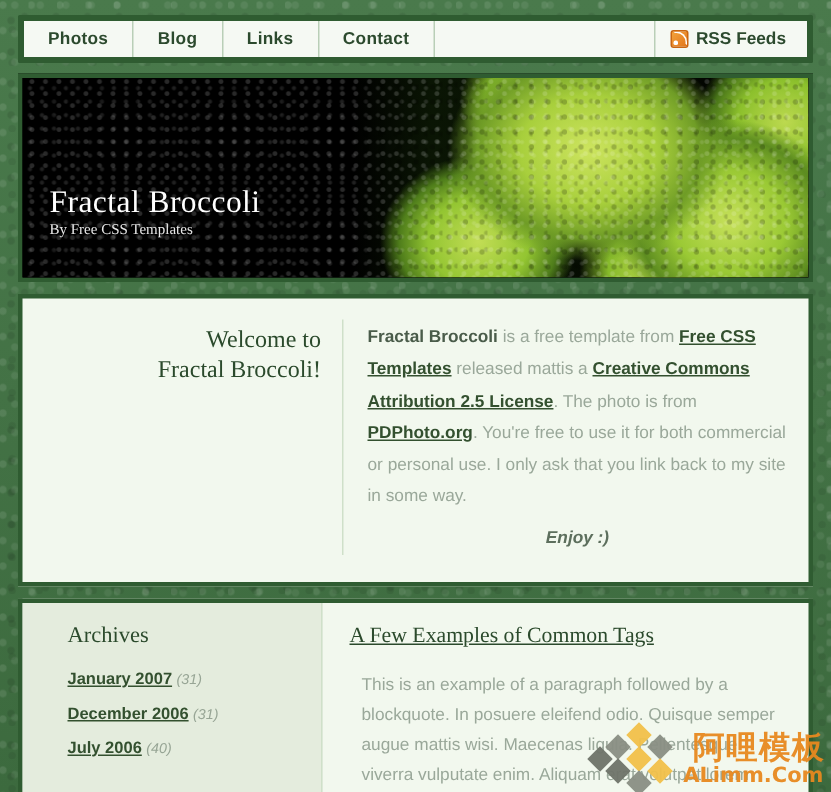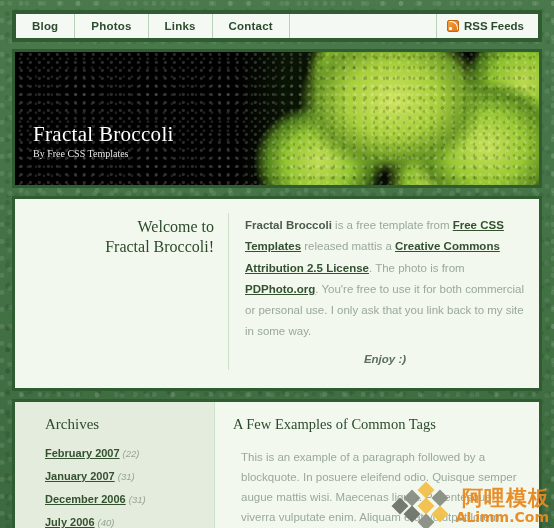--- a/index.html
+++ b/index.html
@@ -257,20 +257,21 @@
     flex: 1;
     padding: 14px 16px 0 18px;
     position: relative;
   }
   .content h2 {
     font-family: "Liberation Serif", "DejaVu Serif", serif;
     font-size: 14.5px;
     font-weight: normal;
     color: #2b4a2c;
     margin: 0 0 14px 0;
+    text-decoration: underline;
   }
   .content p {
     margin: 0 0 12px 0;
     font-size: 11.5px;
     line-height: 1.75;
     color: #9aa89a;
     padding-left: 8px;
   }
 
   
@@ -316,24 +317,24 @@
     transform: rotate(45deg);
   }
 </style>
 </head>
 <body>
 
 <div class="page">
 
   <div class="nav">
     <div class="nav-item">
+      <span>Photos</span>
+    </div>
+    <div class="nav-item">
       <span>Blog</span>
-    </div>
-    <div class="nav-item">
-      <span>Photos</span>
     </div>
     <div class="nav-item">
       <span>Links</span>
     </div>
     <div class="nav-item">
       <span>Contact</span>
     </div>
     <div class="nav-spacer"></div>
     <div class="nav-rss">
       <span class="rss-icon"></span>
@@ -365,23 +366,20 @@
         </p>
       </div>
     </div>
   </div>
 
   <div class="lower">
     <div class="sidebar">
       <h2>Archives</h2>
       <ul class="archive-list">
         <li>
-          <a href="#">February 2007</a><span class="archive-count">(22)</span>
-        </li>
-        <li>
           <a href="#">January 2007</a><span class="archive-count">(31)</span>
         </li>
         <li>
           <a href="#">December 2006</a><span class="archive-count">(31)</span>
         </li>
         <li>
           <a href="#">July 2006</a><span class="archive-count">(40)</span>
         </li>
 
       </ul>

